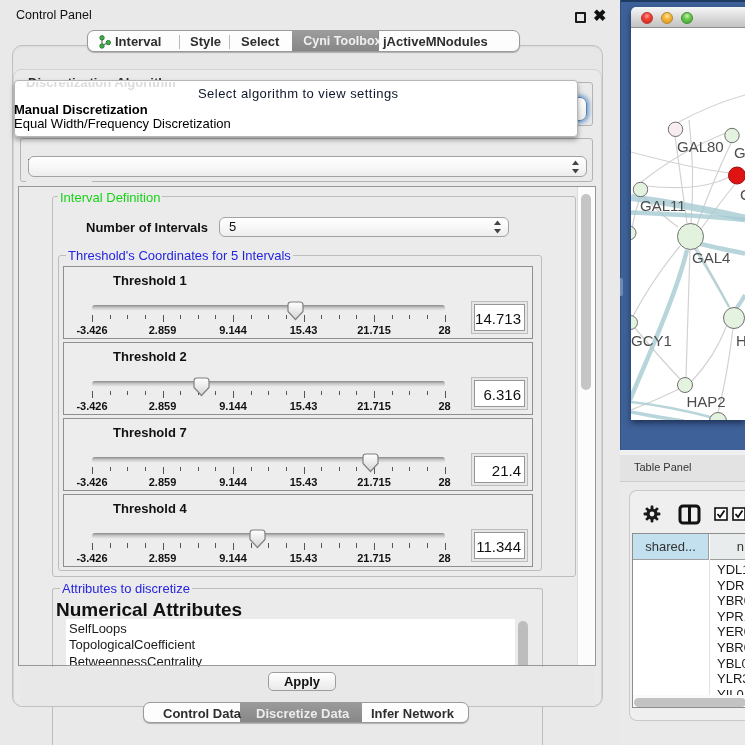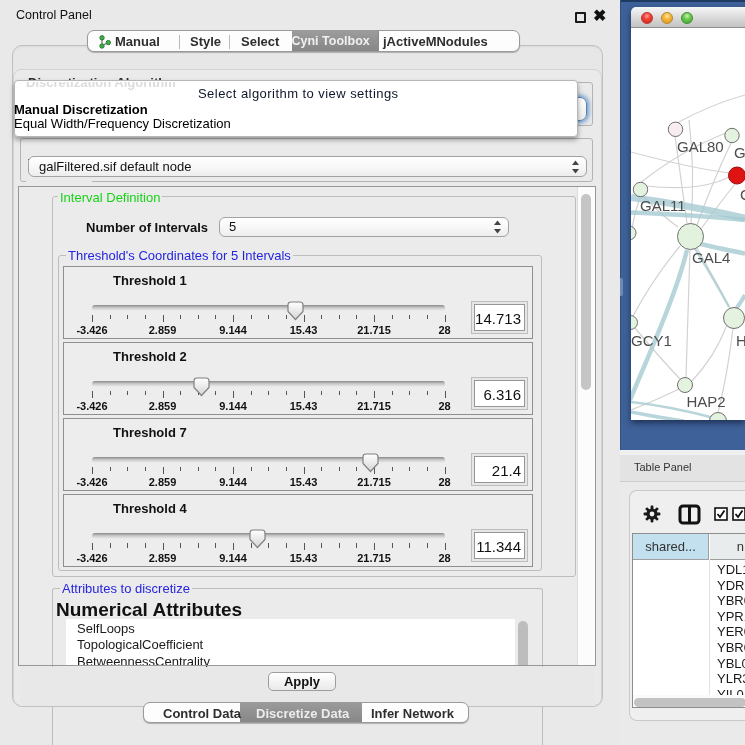--- a/index.html
+++ b/index.html
@@ -35,35 +35,34 @@
   <div class="abs" style="left:141px;top:4px;width:1px;height:14px;background:#b9b9b9;"></div>
   <div class="abs" style="left:289.5px;top:0;width:1px;height:22px;background:#8a8a8a;"></div>
 
   <svg class="abs" style="left:10px;top:4px;" width="14" height="14" viewBox="0 0 14 14">
     <line x1="4" y1="3.5" x2="4" y2="10.5" stroke="#7c7c7c" stroke-width="1.3"></line>
     <line x1="4" y1="10.5" x2="9.5" y2="8" stroke="#7c7c7c" stroke-width="1.3"></line>
     <circle cx="4" cy="2.8" r="2.2" fill="#3fae49" stroke="#2c7d34"></circle>
     <circle cx="4" cy="11" r="2.2" fill="#3fae49" stroke="#2c7d34"></circle>
     <circle cx="10.3" cy="7.6" r="2.2" fill="#3fae49" stroke="#2c7d34"></circle>
   </svg>
-  <div class="abs" style="left:27px;top:3px;font-weight:bold;color:#2e2e2e;">Manual</div>
+  <div class="abs" style="left:27px;top:3px;font-weight:bold;color:#2e2e2e;">Interval</div>
   <div class="abs" style="left:102px;top:3px;font-weight:bold;color:#2e2e2e;">Style</div>
   <div class="abs" style="left:153px;top:3px;font-weight:bold;color:#2e2e2e;">Select</div>
-  <div class="abs" style="left:203.5px;top:3px;width:90px;text-align:left;font-weight:bold;font-size:12.5px;color:#f0f0f0;">Cyni Toolbox</div>
+  <div class="abs" style="left:203.5px;top:3px;width:90px;text-align:right;font-weight:bold;font-size:12.5px;color:#f0f0f0;">Cyni Toolbox</div>
   <div class="abs" style="left:295px;top:3px;font-weight:bold;color:#2e2e2e;">jActiveMNodules</div>
 </div>
 
 <div class="gbox" style="left:20px;top:82px;width:573px;height:44px;"></div>
 <div class="abs" style="left:26px;top:75px;font-size:13px;font-weight:bold;color:#2e2e2e;background:#eaeaea;padding:0 2px;">Discretization Algorithm</div>
 <div class="abs" style="left:28px;top:97px;width:559px;height:24px;border-radius:7px;background:linear-gradient(#fff,#ececec);border:1px solid #5585b5;box-shadow:0 0 4px 2px rgba(90,140,200,0.85);"></div>
 
 <div class="gbox" style="left:20px;top:138px;width:573px;height:44px;"></div>
 <div class="abs" style="left:26px;top:140px;font-size:13px;color:#1c1c1c;background:#eaeaea;padding:16px 2px;">Table Data</div>
 <div class="combo" style="left:28px;top:156px;width:559px;height:21px;">
-  <div class="abs" style="left:10px;top:2px;">galFiltered.sif default node</div>
   <div class="arr">
       <svg width="9" height="16" viewBox="0 0 9 16">
         <path d="M1 6 L4.5 1.5 L8 6 Z" fill="#444"></path>
         <path d="M1 10 L4.5 14.5 L8 10 Z" fill="#444"></path>
       </svg>
     </div>
 </div>
 
 <div class="abs" style="left:18px;top:186px;width:578px;height:480px;border:1px solid #979797;background:#ebebeb;overflow:hidden;"></div>
 
@@ -250,21 +249,21 @@
       <div class="vbox">11.344</div>
     </div>
   </div>
 
 <div class="abs" style="left:577px;top:187px;width:18px;height:478px;background:#fcfcfc;border-left:1px solid #dcdcdc;"></div>
 <div class="abs" style="left:580.5px;top:194px;width:10px;height:196px;background:#c5c5c5;border-radius:5px;"></div>
 
 <div class="abs" style="left:52px;top:588px;width:491px;height:200px;border:1px solid #bdbdbd;border-radius:3px;border-bottom:0;"></div>
 <div class="abs" style="left:60px;top:581px;font-size:13px;color:#2424e0;background:#ebebeb;padding:0 2px;">Attributes to discretize</div>
 <div class="abs" style="left:56px;top:599px;font-size:19px;font-weight:bold;color:#111;">Numerical Attributes</div>
-<div class="abs" style="left:66px;top:619px;width:449px;height:47px;background:#fff;font-size:13px;color:#1a1a1a;padding-left:8px;">
+<div class="abs" style="left:66px;top:619px;width:449px;height:47px;background:#fff;font-size:13px;color:#1a1a1a;">
   <div style="padding:2px 0 0 3px;line-height:16.4px;">SelfLoops<br>TopologicalCoefficient<br>BetweennessCentrality</div>
 </div>
 <div class="abs" style="left:518px;top:621px;width:10px;height:45px;background:#bdbdbd;border-radius:5px 5px 0 0;"></div>
 
 <div class="abs" style="left:20px;top:666.5px;width:575px;height:39px;background:#e8e8e8;"></div>
 <div class="abs" style="left:18px;top:665px;width:578px;height:1px;background:#979797;"></div>
 
 <div class="abs" style="left:268px;top:672px;width:68px;height:19px;background:linear-gradient(#fff,#e9e9e9);border:1px solid #9d9d9d;border-radius:5px;text-align:center;font-size:13px;font-weight:bold;color:#111;line-height:17px;">Apply</div>
 
 <div class="abs" style="left:143px;top:702px;width:326px;height:21px;background:#fdfdfd;border:1px solid #9a9a9a;border-radius:7px;box-shadow:0 1px 1px rgba(0,0,0,0.25);overflow:hidden;font-size:13px;">

